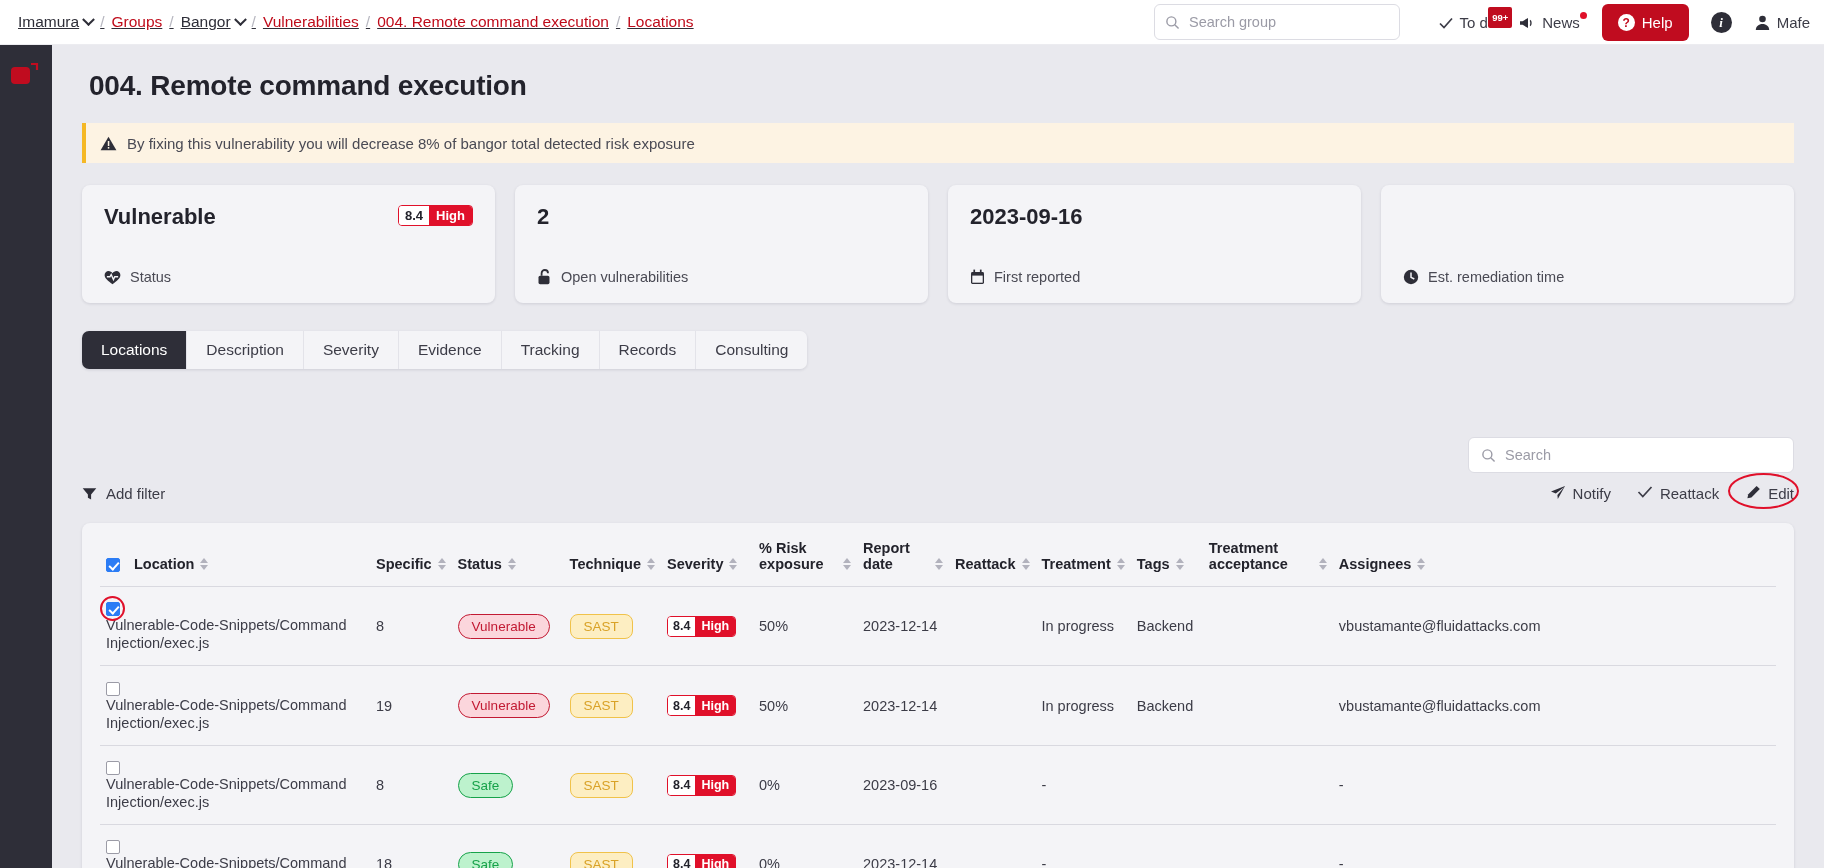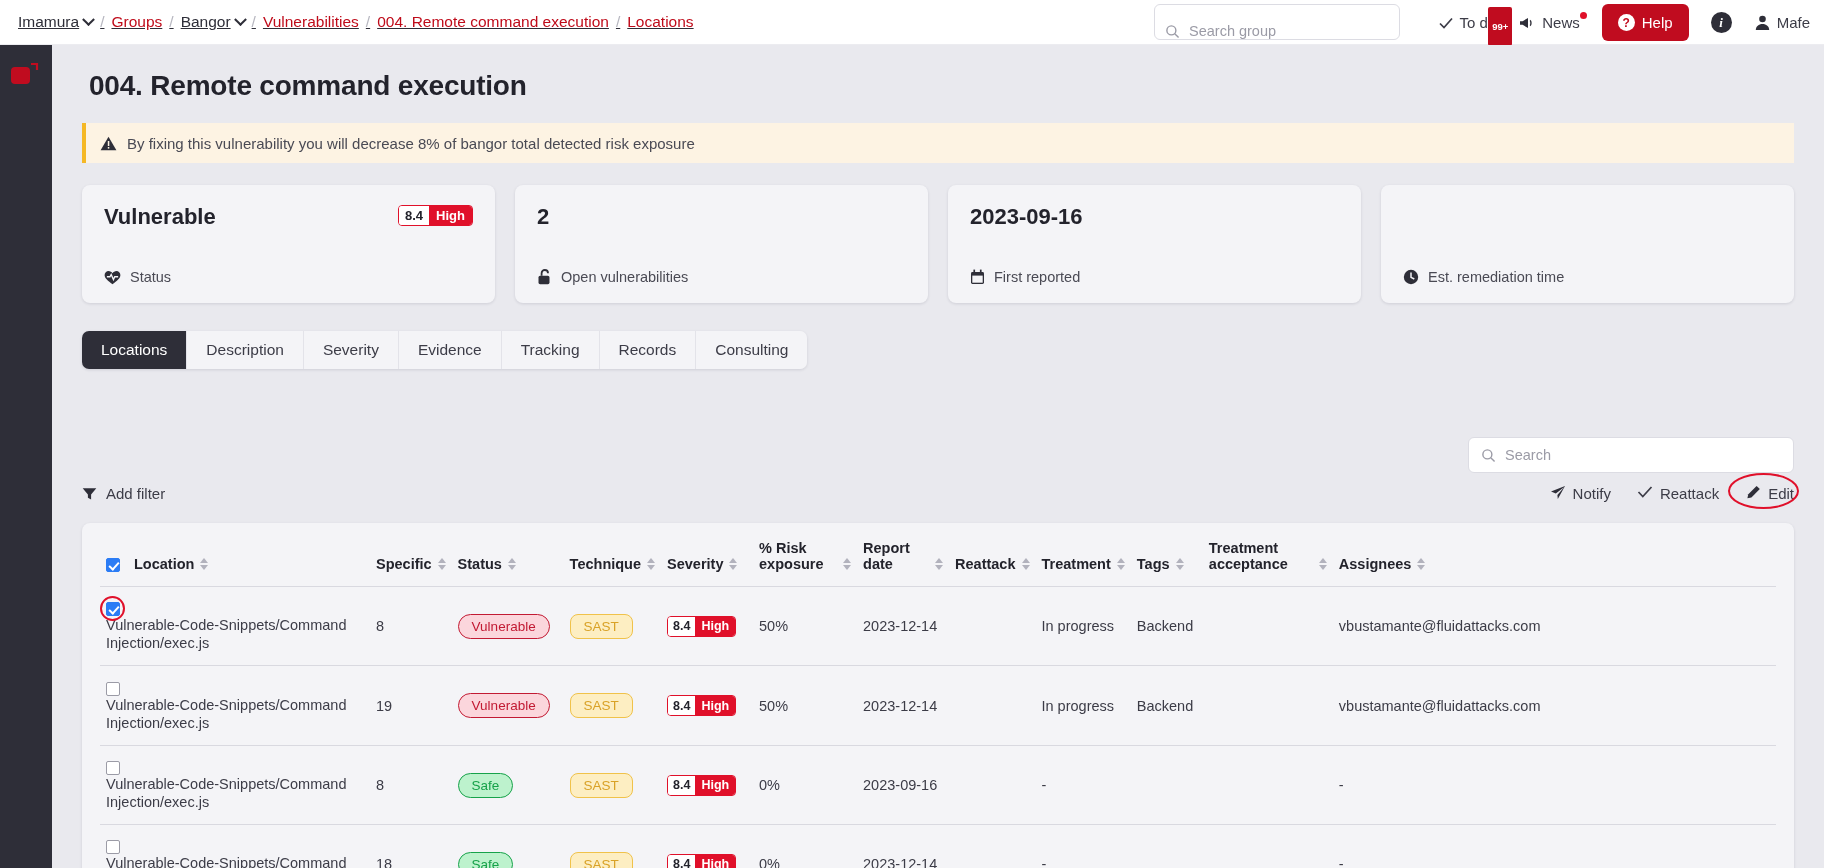--- a/index.html
+++ b/index.html
@@ -21,35 +21,35 @@
   .crumbs .sep { color: #b7b7c0; }
   .crumbs .lnk { color: #bf0b1a; cursor: pointer; }
   .crumbs .plain { color: #2e2e38; }
   .caret { display: inline-block; width: 9px; height: 9px; margin-left: 5px;
            border-right: 2px solid #2e2e38; border-bottom: 2px solid #2e2e38;
            transform: rotate(45deg) translate(-2px,-2px); }
 
   .topsearch {
     position: absolute; left: 1154px; top: 4px; width: 246px; height: 36px;
     border: 1px solid #dcdce3; border-radius: 6px; background: #fff;
-    display: flex; align-items: flex-end; padding: 0 10px; gap: 9px;
+    display: flex; align-items: center; padding: 0 10px; gap: 9px;
   }
   .topsearch input {
     border: 0; outline: 0; font-size: 14.5px; font-family: inherit;
     color: #2e2e38; width: 100%; background: transparent;
   }
   .topsearch input::placeholder { color: #9b9ba6; }
 
   .topright { position: absolute; right: 14px; top: 0; height: 45px;
               display: flex; align-items: center; gap: 22px; }
   .tr-item { display: flex; align-items: center; gap: 6px; font-size: 15px;
              color: #3c3c47; cursor: pointer; position: relative; }
   .badge99 {
     position: absolute; top: -7px; right: -16px; background: #c00c1f; color: #fff;
-    font-size: 9.5px; font-weight: bold; border-radius: 2px; padding: 14px 4px;
+    font-size: 9.5px; font-weight: bold; border-radius: 2px; padding: 5px 4px;
     line-height: 11px;
   }
   .reddot { position: absolute; top: -2px; right: -7px; width: 7px; height: 7px;
             background: #e0102a; border-radius: 50%; }
   .helpbtn {
     background: #c00c1f; color: #fff; border-radius: 6px; height: 37px;
     display: flex; align-items: center; gap: 7px; padding: 0 16px;
     font-size: 15px; cursor: pointer;
   }
   .circ-q { width: 17px; height: 17px; border-radius: 50%; background: #fff;

